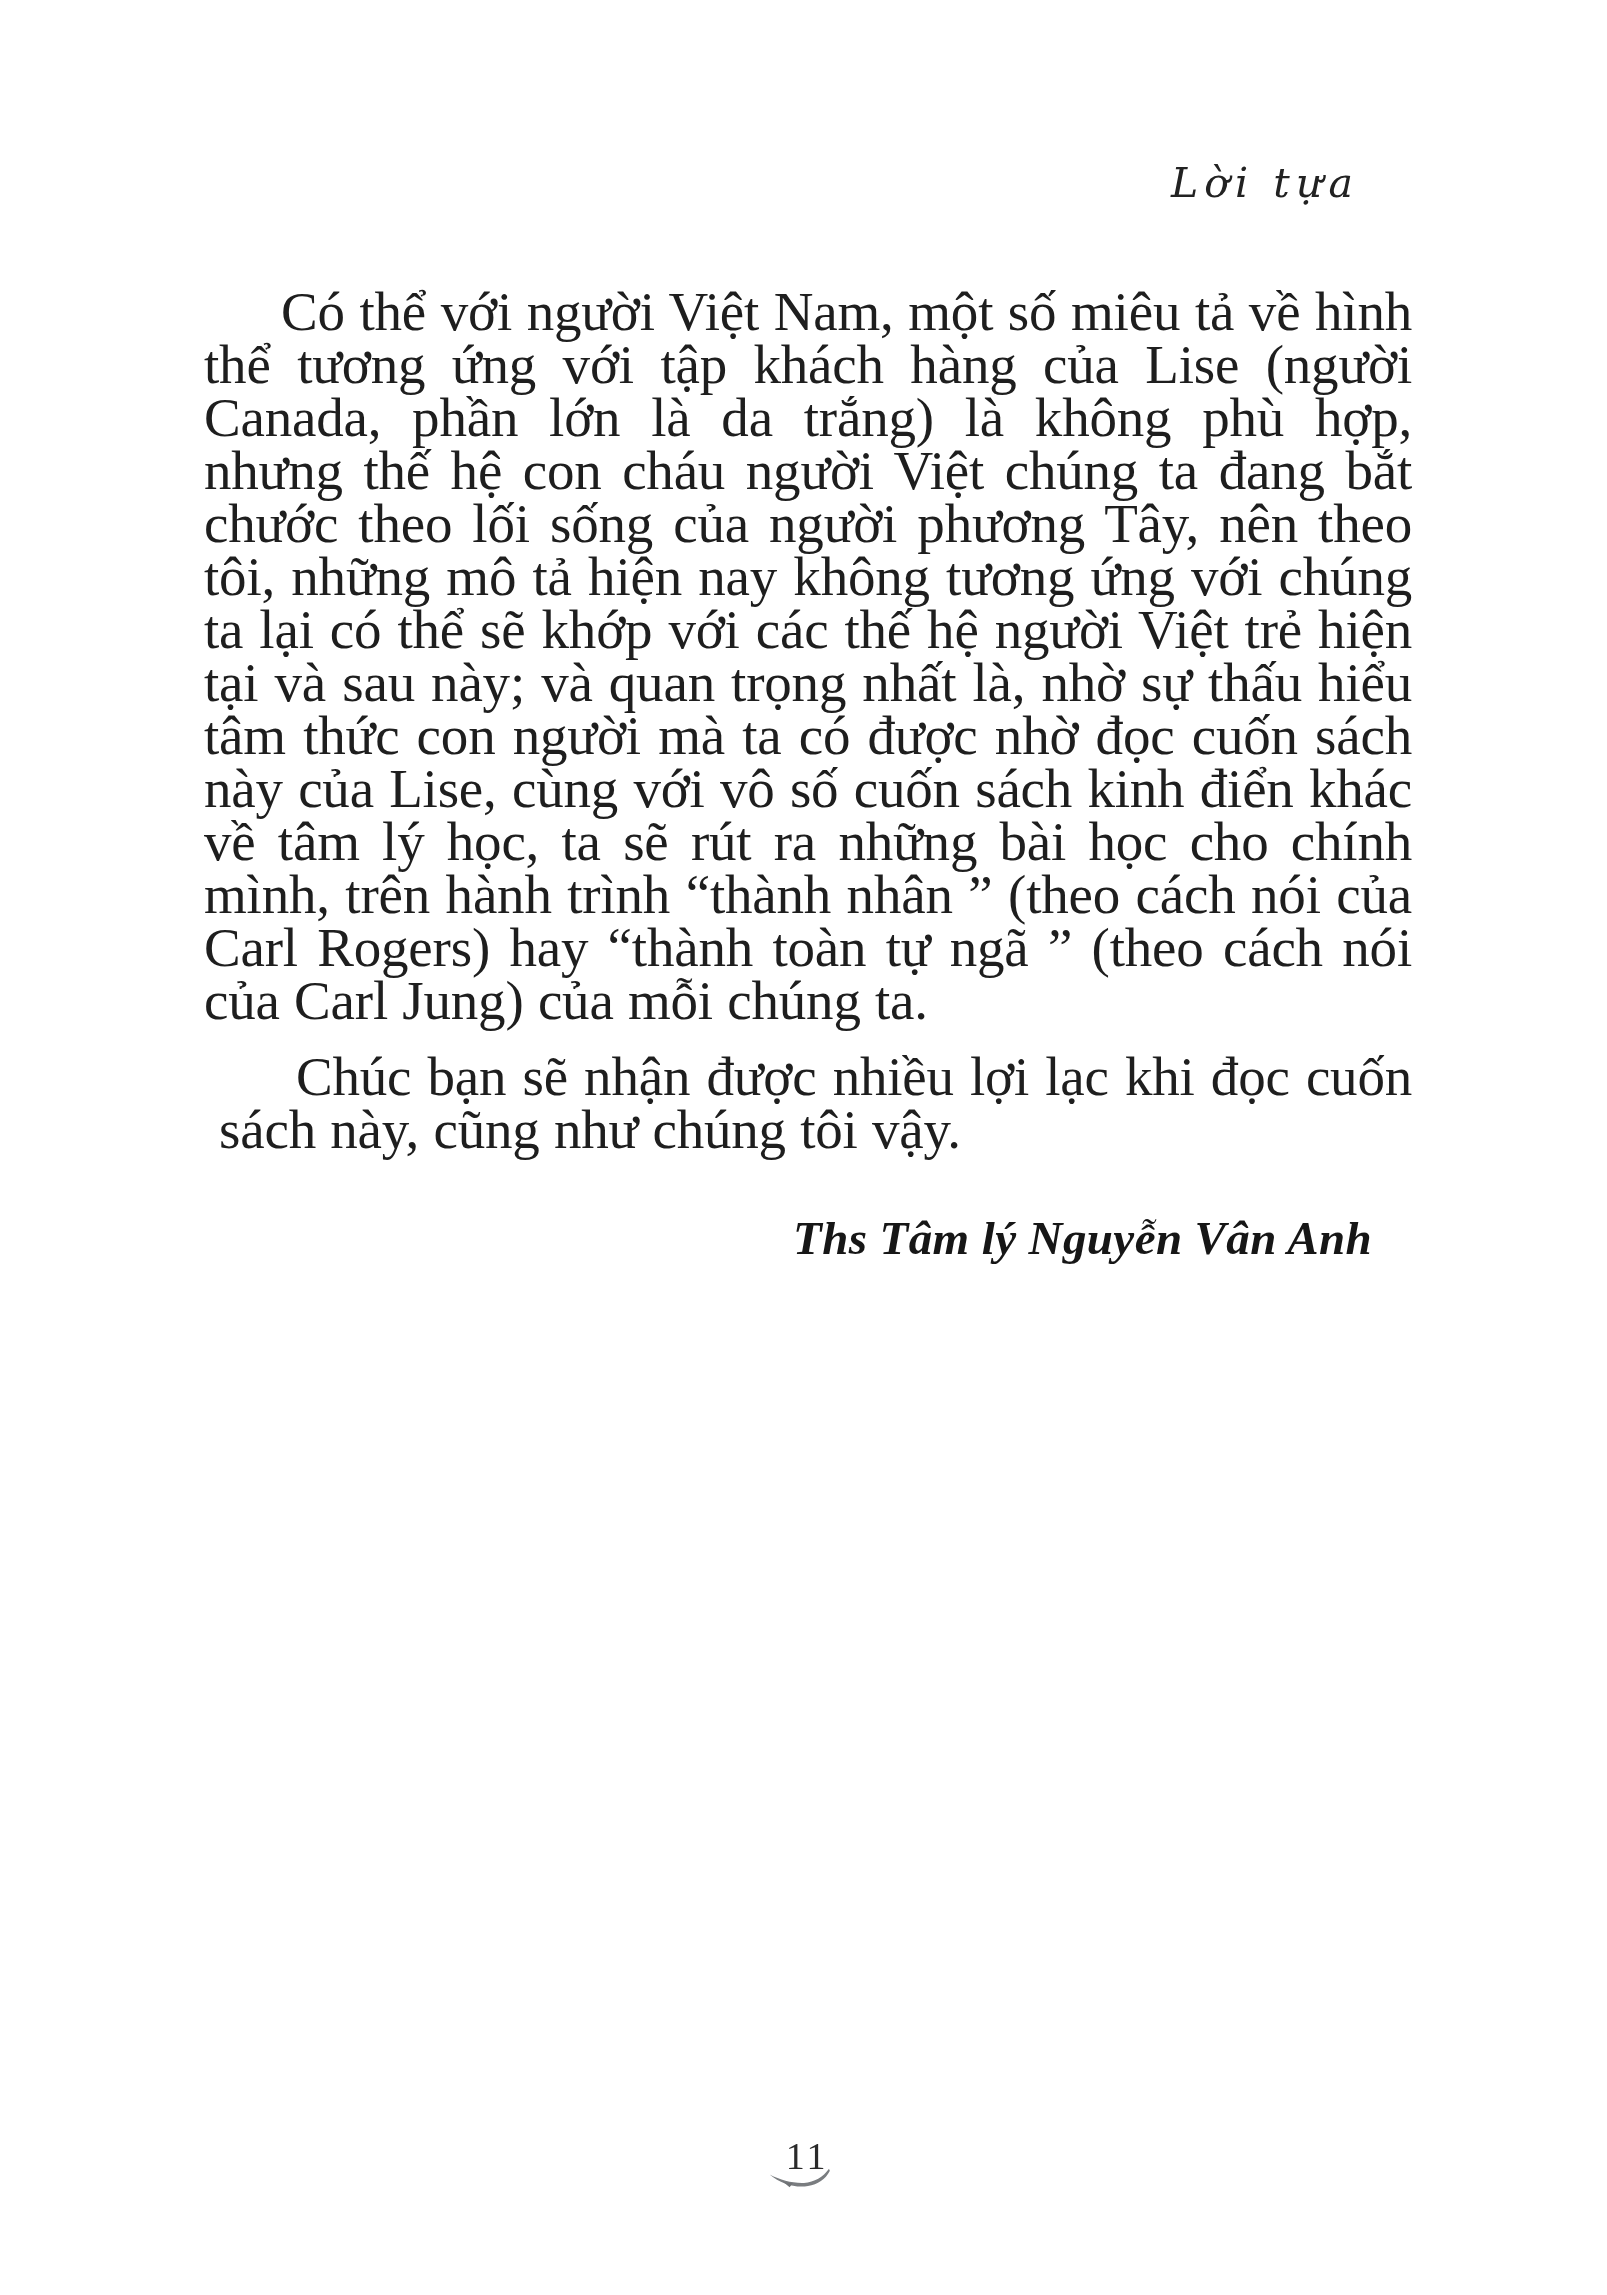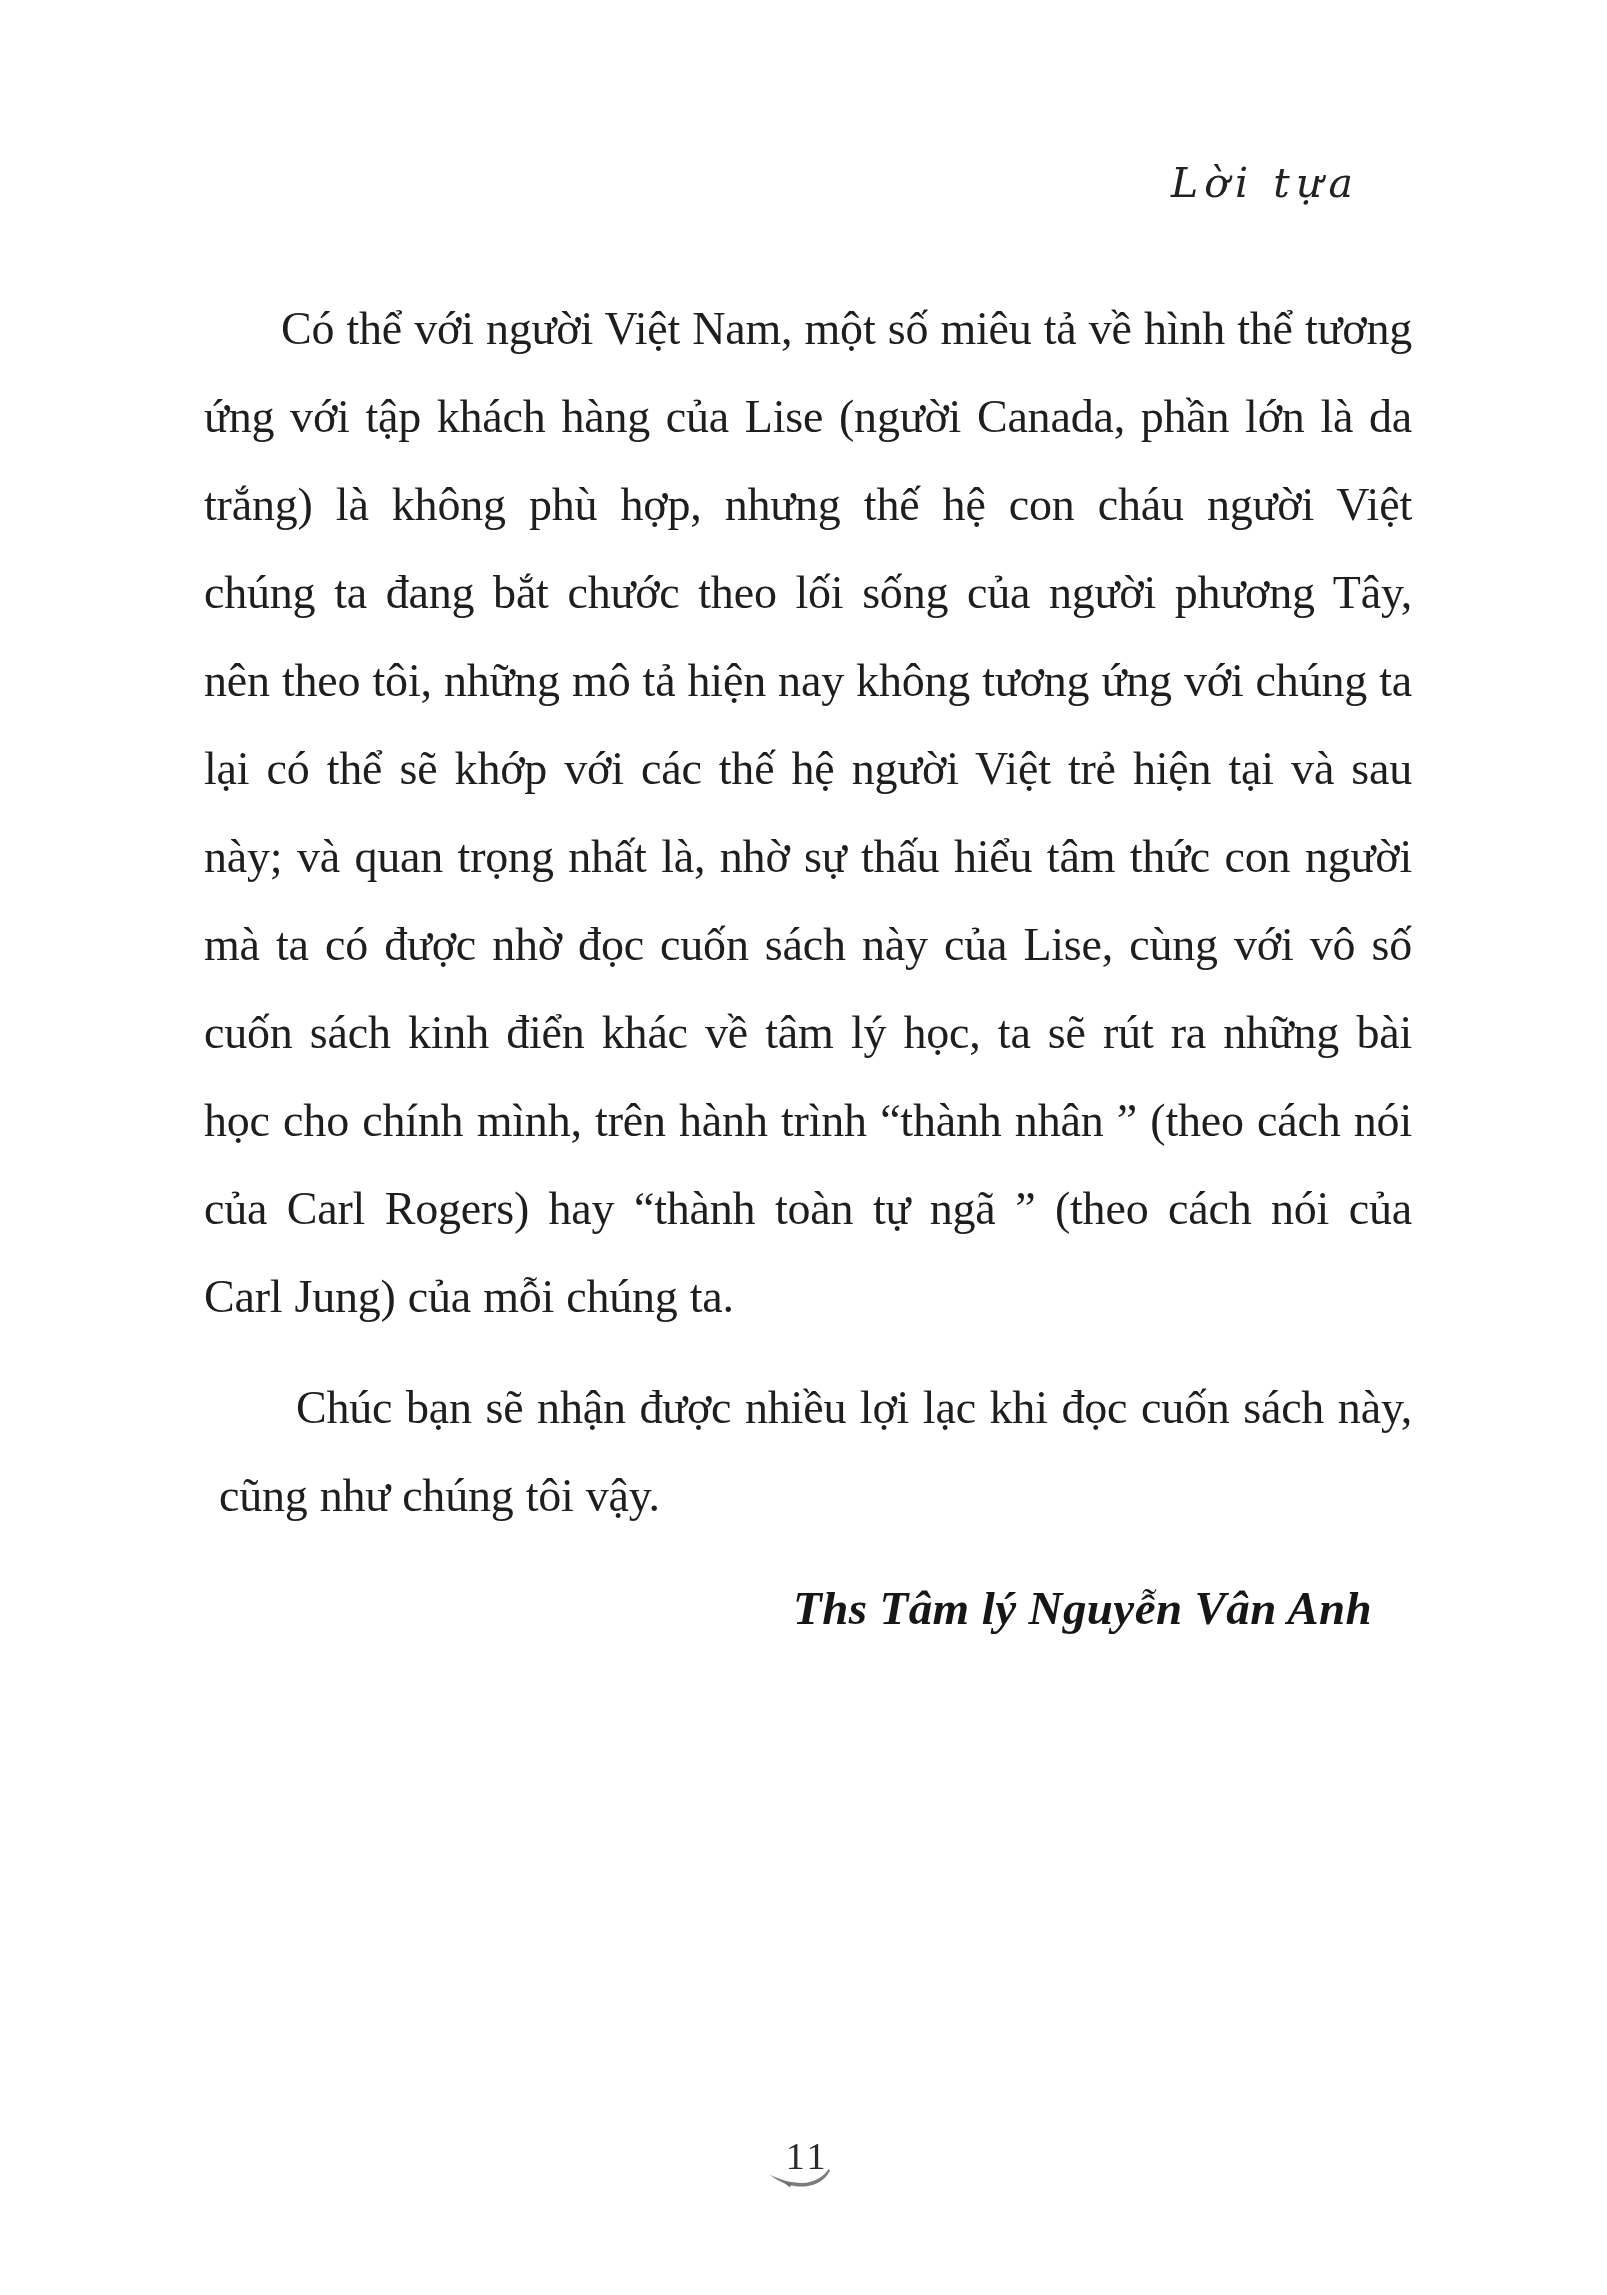--- a/index.html
+++ b/index.html
@@ -33,34 +33,34 @@
     letter-spacing: 6.1px;
     color: #222222;
   }
   .body-block {
     position: absolute;
     top: 285px;
     left: 204px;
     width: 1208px;
   }
   .para {
-    font-size: 46px;
-    line-height: 88px;
+    font-size: 55px;
+    line-height: 53px;
     text-align: justify;
     text-indent: 77px;
     letter-spacing: -0.2px;
     word-spacing: 0.8px;
     color: var(--text);
   }
   .para + .para {
     margin-top: 23px;
     margin-left: 15px;
   }
   .signature {
-    margin-top: 34px;
+    margin-top: 48px;
     padding-right: 40px;
     text-align: right;
     font-size: 47px;
     line-height: 69px;
     font-weight: bold;
     font-style: italic;
     letter-spacing: 0.4px;
     color: #161616;
   }
   .page-footer {

